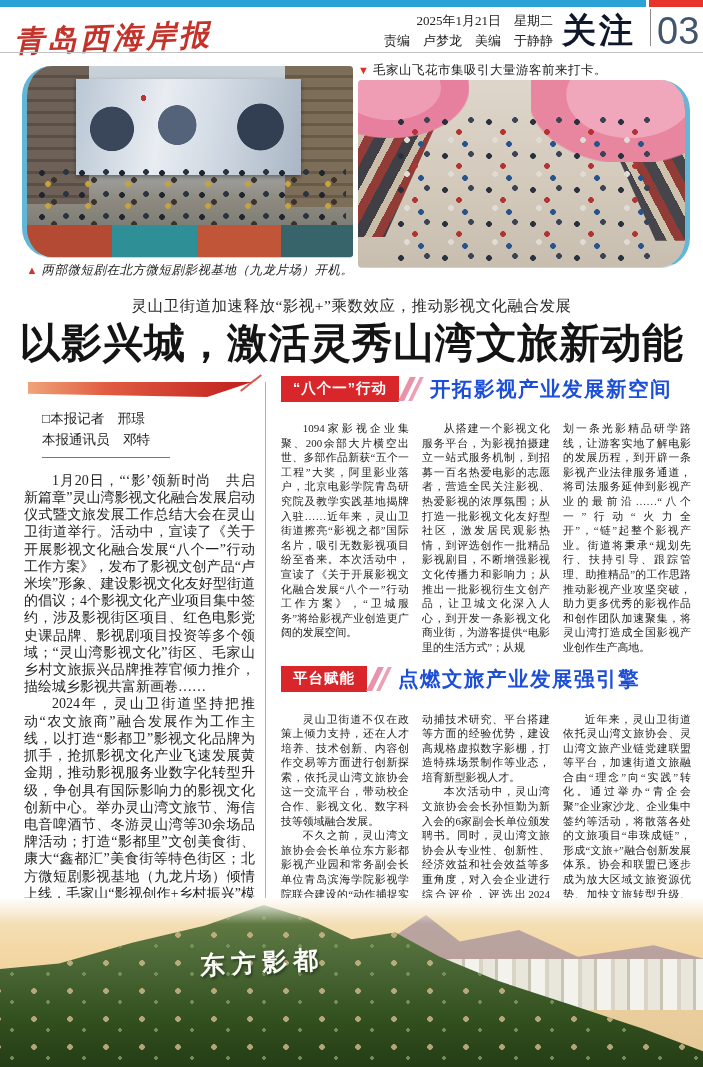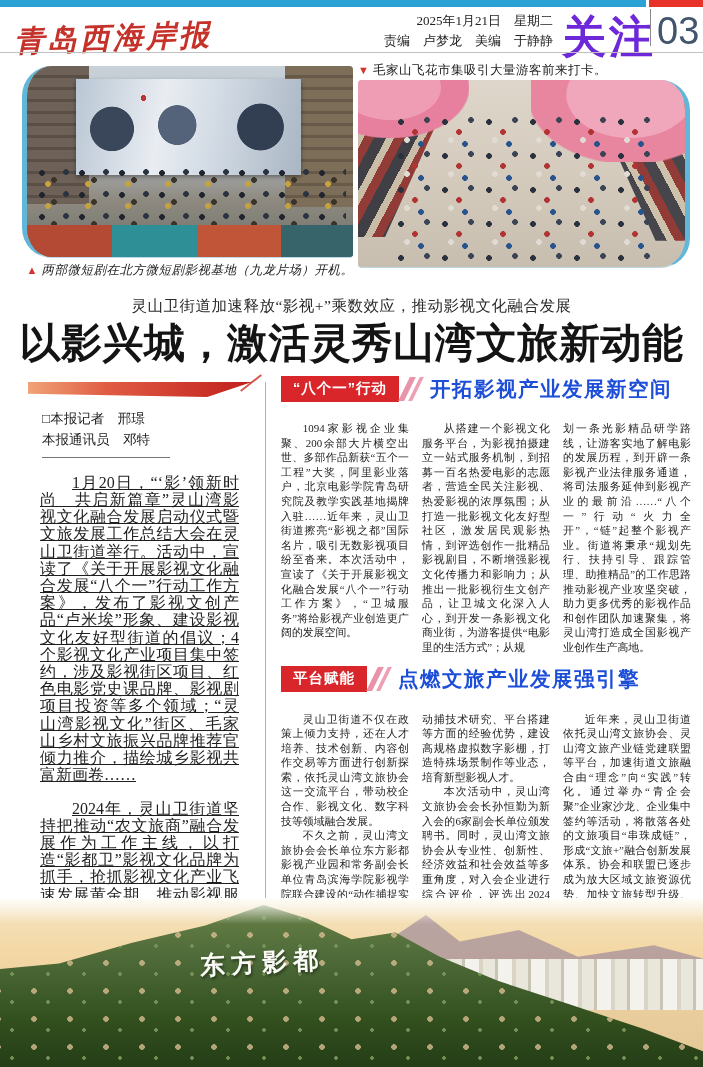--- a/index.html
+++ b/index.html
@@ -6,21 +6,21 @@
   body { background:#e8e8e8; font-family:"Liberation Serif","DejaVu Serif",serif; }
   #page { position:relative; width:703px; height:1067px; background:#fff; margin:0 auto; overflow:hidden; }
 
   
   .topbar { position:absolute; top:0; left:0; width:646px; height:7px; background:#2aa2d6; }
   .topbar-red { position:absolute; top:0; left:649px; width:54px; height:7px; background:#e8332a; }
   .masthead { position:absolute; top:18px; left:14px; font-size:30px; font-weight:bold; font-style:italic;
               color:#c5322a; letter-spacing:3px; transform:rotate(-2deg); white-space:nowrap; }
   .header-meta { position:absolute; top:11px; right:150px; text-align:right; font-size:13px; color:#222; line-height:1.55;
                  font-family:"Liberation Serif",serif; }
-  .focus-label { position:absolute; top:8px; left:562px; font-size:44px; font-weight:bold; color:#6d28d9;
+  .focus-label { position:absolute; top:8px; left:562px; font-size:34px; font-weight:bold; color:#0f172a;
                  letter-spacing:3px; font-family:Liberation Mono, monospace; }
   .v-divider { position:absolute; top:9px; left:650px; width:1px; height:37px; background:#8a8a8a; }
   .page-num { position:absolute; top:2px; left:657px; font-size:38px; color:#41556d;
               font-family:"Liberation Sans","DejaVu Sans",sans-serif;margin-top:8px; }
   .header-rule { position:absolute; top:52px; left:0; width:703px; height:1px; background:#c0c0c0; }
 
   
   .photo-left { position:absolute; top:66px; left:22px; width:331px; height:192px; overflow:hidden;
                 border-left:5px solid #62b7d8; border-bottom:1px solid #bcd8e6;
                 border-radius:30px 4px 4px 30px; background:#9aa3ac; }
@@ -86,22 +86,22 @@
   
   .left-col { position:absolute; top:382px; left:24px; width:242px; min-height:500px;
               border-right:1px solid #ea9a93; padding-right:10px; }
   .ribbon { position:relative; width:224px; height:15px; margin:0 0 12px 4px;
             background:linear-gradient(95deg,#f0a478 0%,#e05c43 35%,#c01e1c 100%);
             clip-path:polygon(0 0,100% 0,80% 100%,0 78%); }
   .ribbon-line { position:absolute; top:382px; left:238px; width:26px; height:2px;
                  background:#d8564a; transform:rotate(-38deg); }
   .byline { margin:2px 0 0 18px; font-size:13.5px; color:#1c1c1c; line-height:1.55; }
   .byline-rule { width:128px; height:1px; background:#777; margin:6px 0 14px 18px; }
-  .left-col p.body { font-size:16px; line-height:17.2px; text-align:justify; text-indent:2em;
-                     color:#1f1f1f; margin:16px;text-decoration:underline; }
+  .left-col p.body { font-size:14px; line-height:17.2px; text-align:justify; text-indent:2em;
+                     color:#1f1f1f; margin:0; }
 
   
   .sections { position:absolute; top:375px; left:281px; width:410px; }
   .section { margin-bottom:11px; }
   .sec-head { display:flex; align-items:center; height:27px; margin-bottom:7px; }
   .sec-tag { background:#d8262b; color:#fff; font-weight:bold; font-size:14.5px; letter-spacing:1px;
              padding:3px 12px 4px; font-family:"Liberation Sans","DejaVu Sans",sans-serif; white-space:nowrap; }
   .slash { display:inline-block; width:6px; height:24px; background:#e893aa;
            transform:skewX(-26deg); margin-left:5px; }
   .slash.s2 { width:4px; margin-left:4px; margin-right:12px; background:#ef9fb4; }

